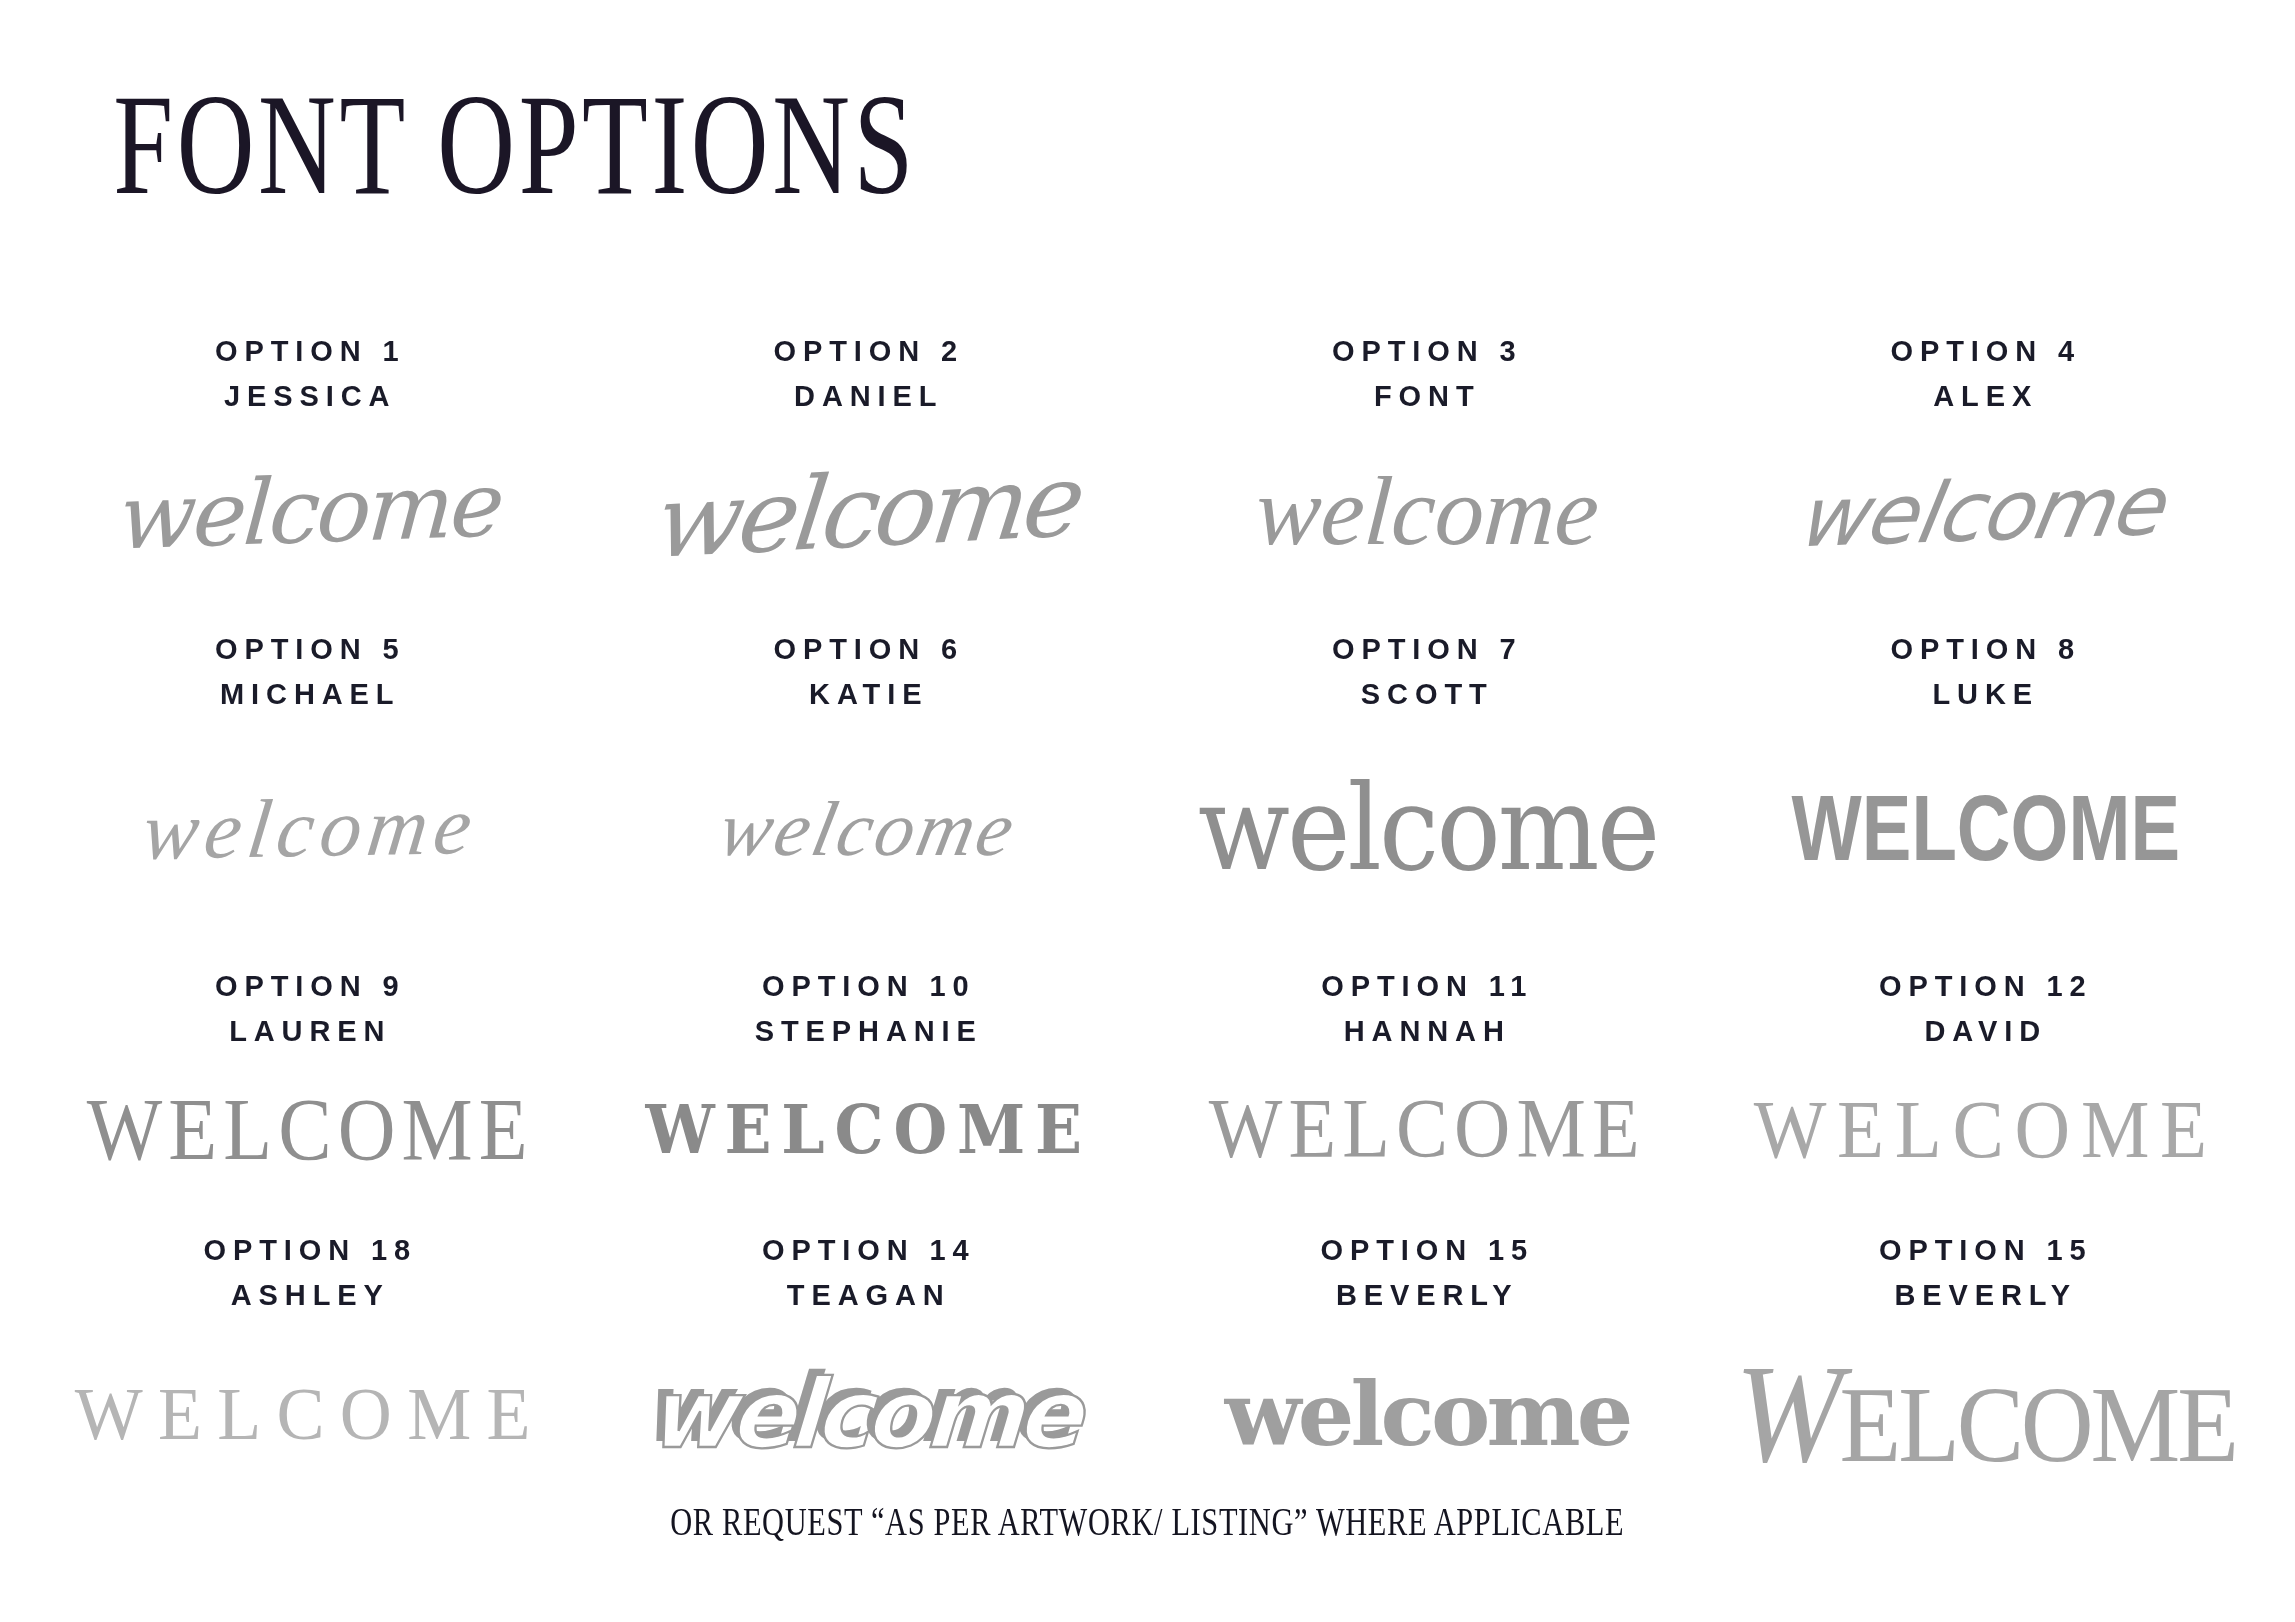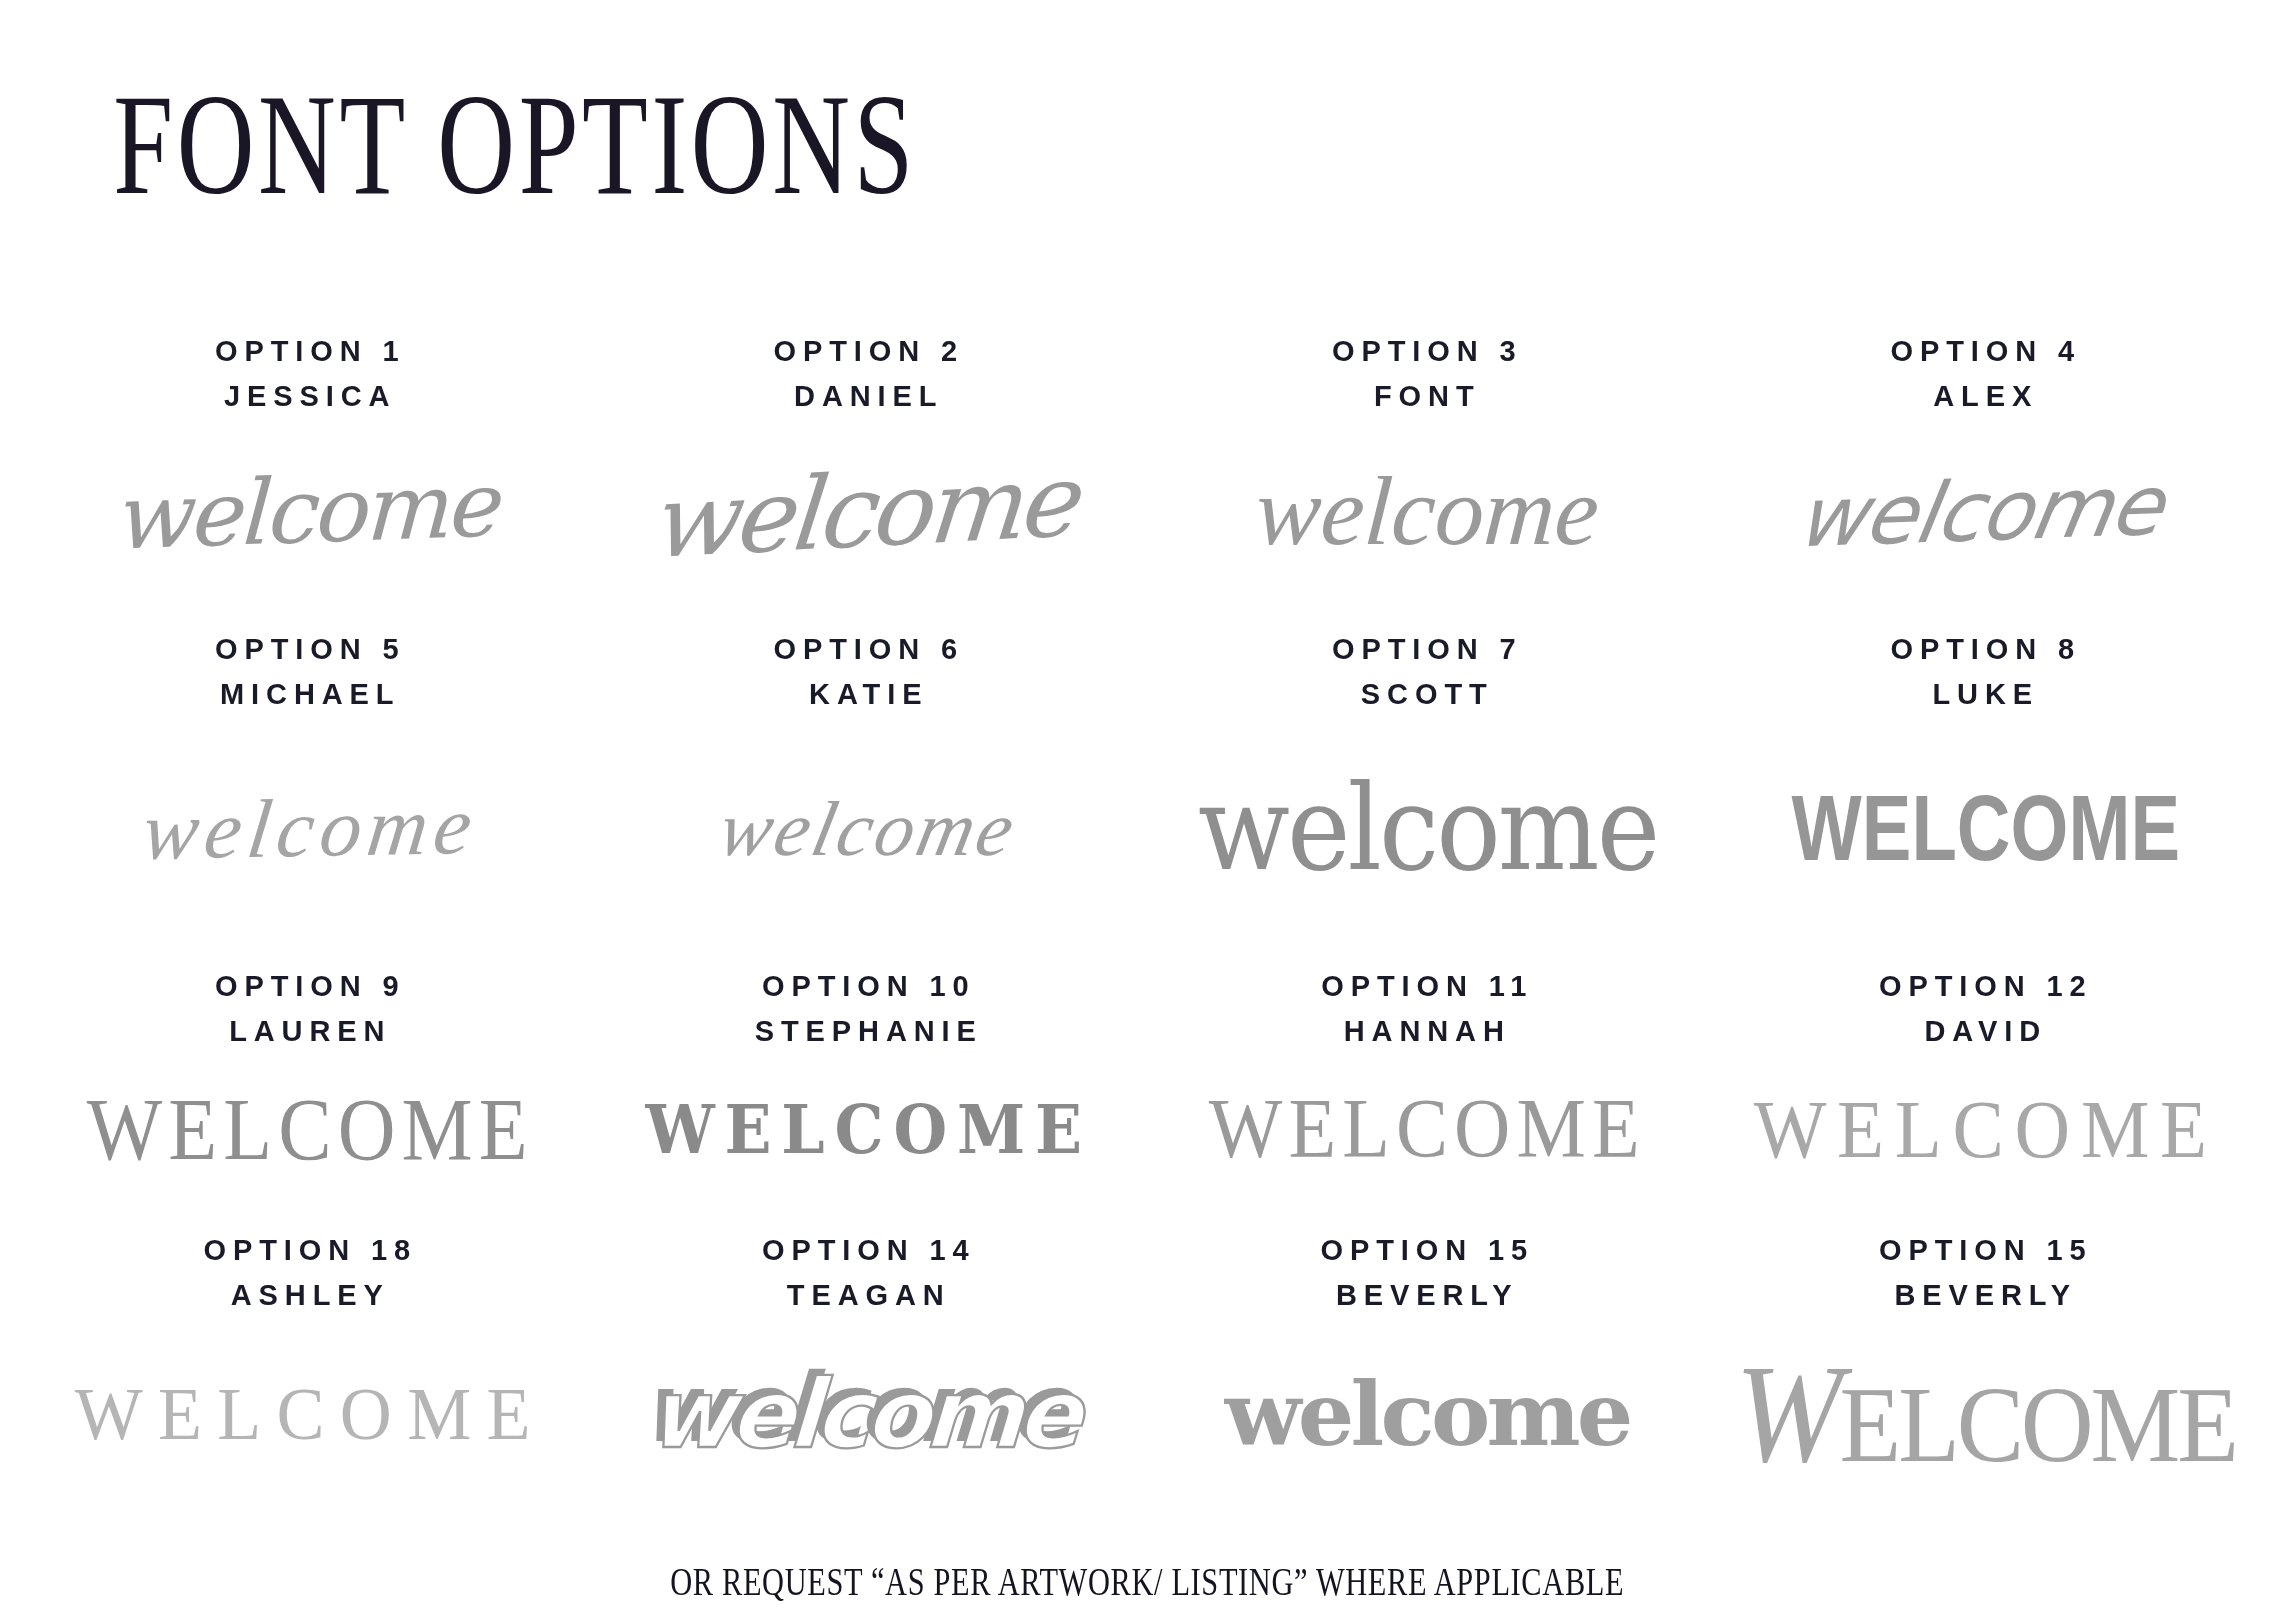--- a/index.html
+++ b/index.html
@@ -129,21 +129,21 @@
   .s15 { font-family: "DejaVu Serif", serif; font-weight: bold; font-size: 89px;
          color: #9f9f9f; letter-spacing: -3.8px; transform: scale(1.0, 0.98); }
   
   .s16 { font-family: "Liberation Serif", serif; font-size: 99px; color: #a5a5a5;
          letter-spacing: -3.1px; transform: scale(1.02, 1.1); }
   .s16::first-letter { font-style: italic; font-size: 1.28em; }
 
   
   .footer-wrap {
     position: absolute;
-    top: 1558px;
+    top: 1498px;
     left: 0;
     width: 100%;
     text-align: center;
   }
   .footer {
     display: inline-block;
     font-family: "Liberation Serif", serif;
     font-size: 38px;
     color: #141420;
     letter-spacing: 0.8px;

